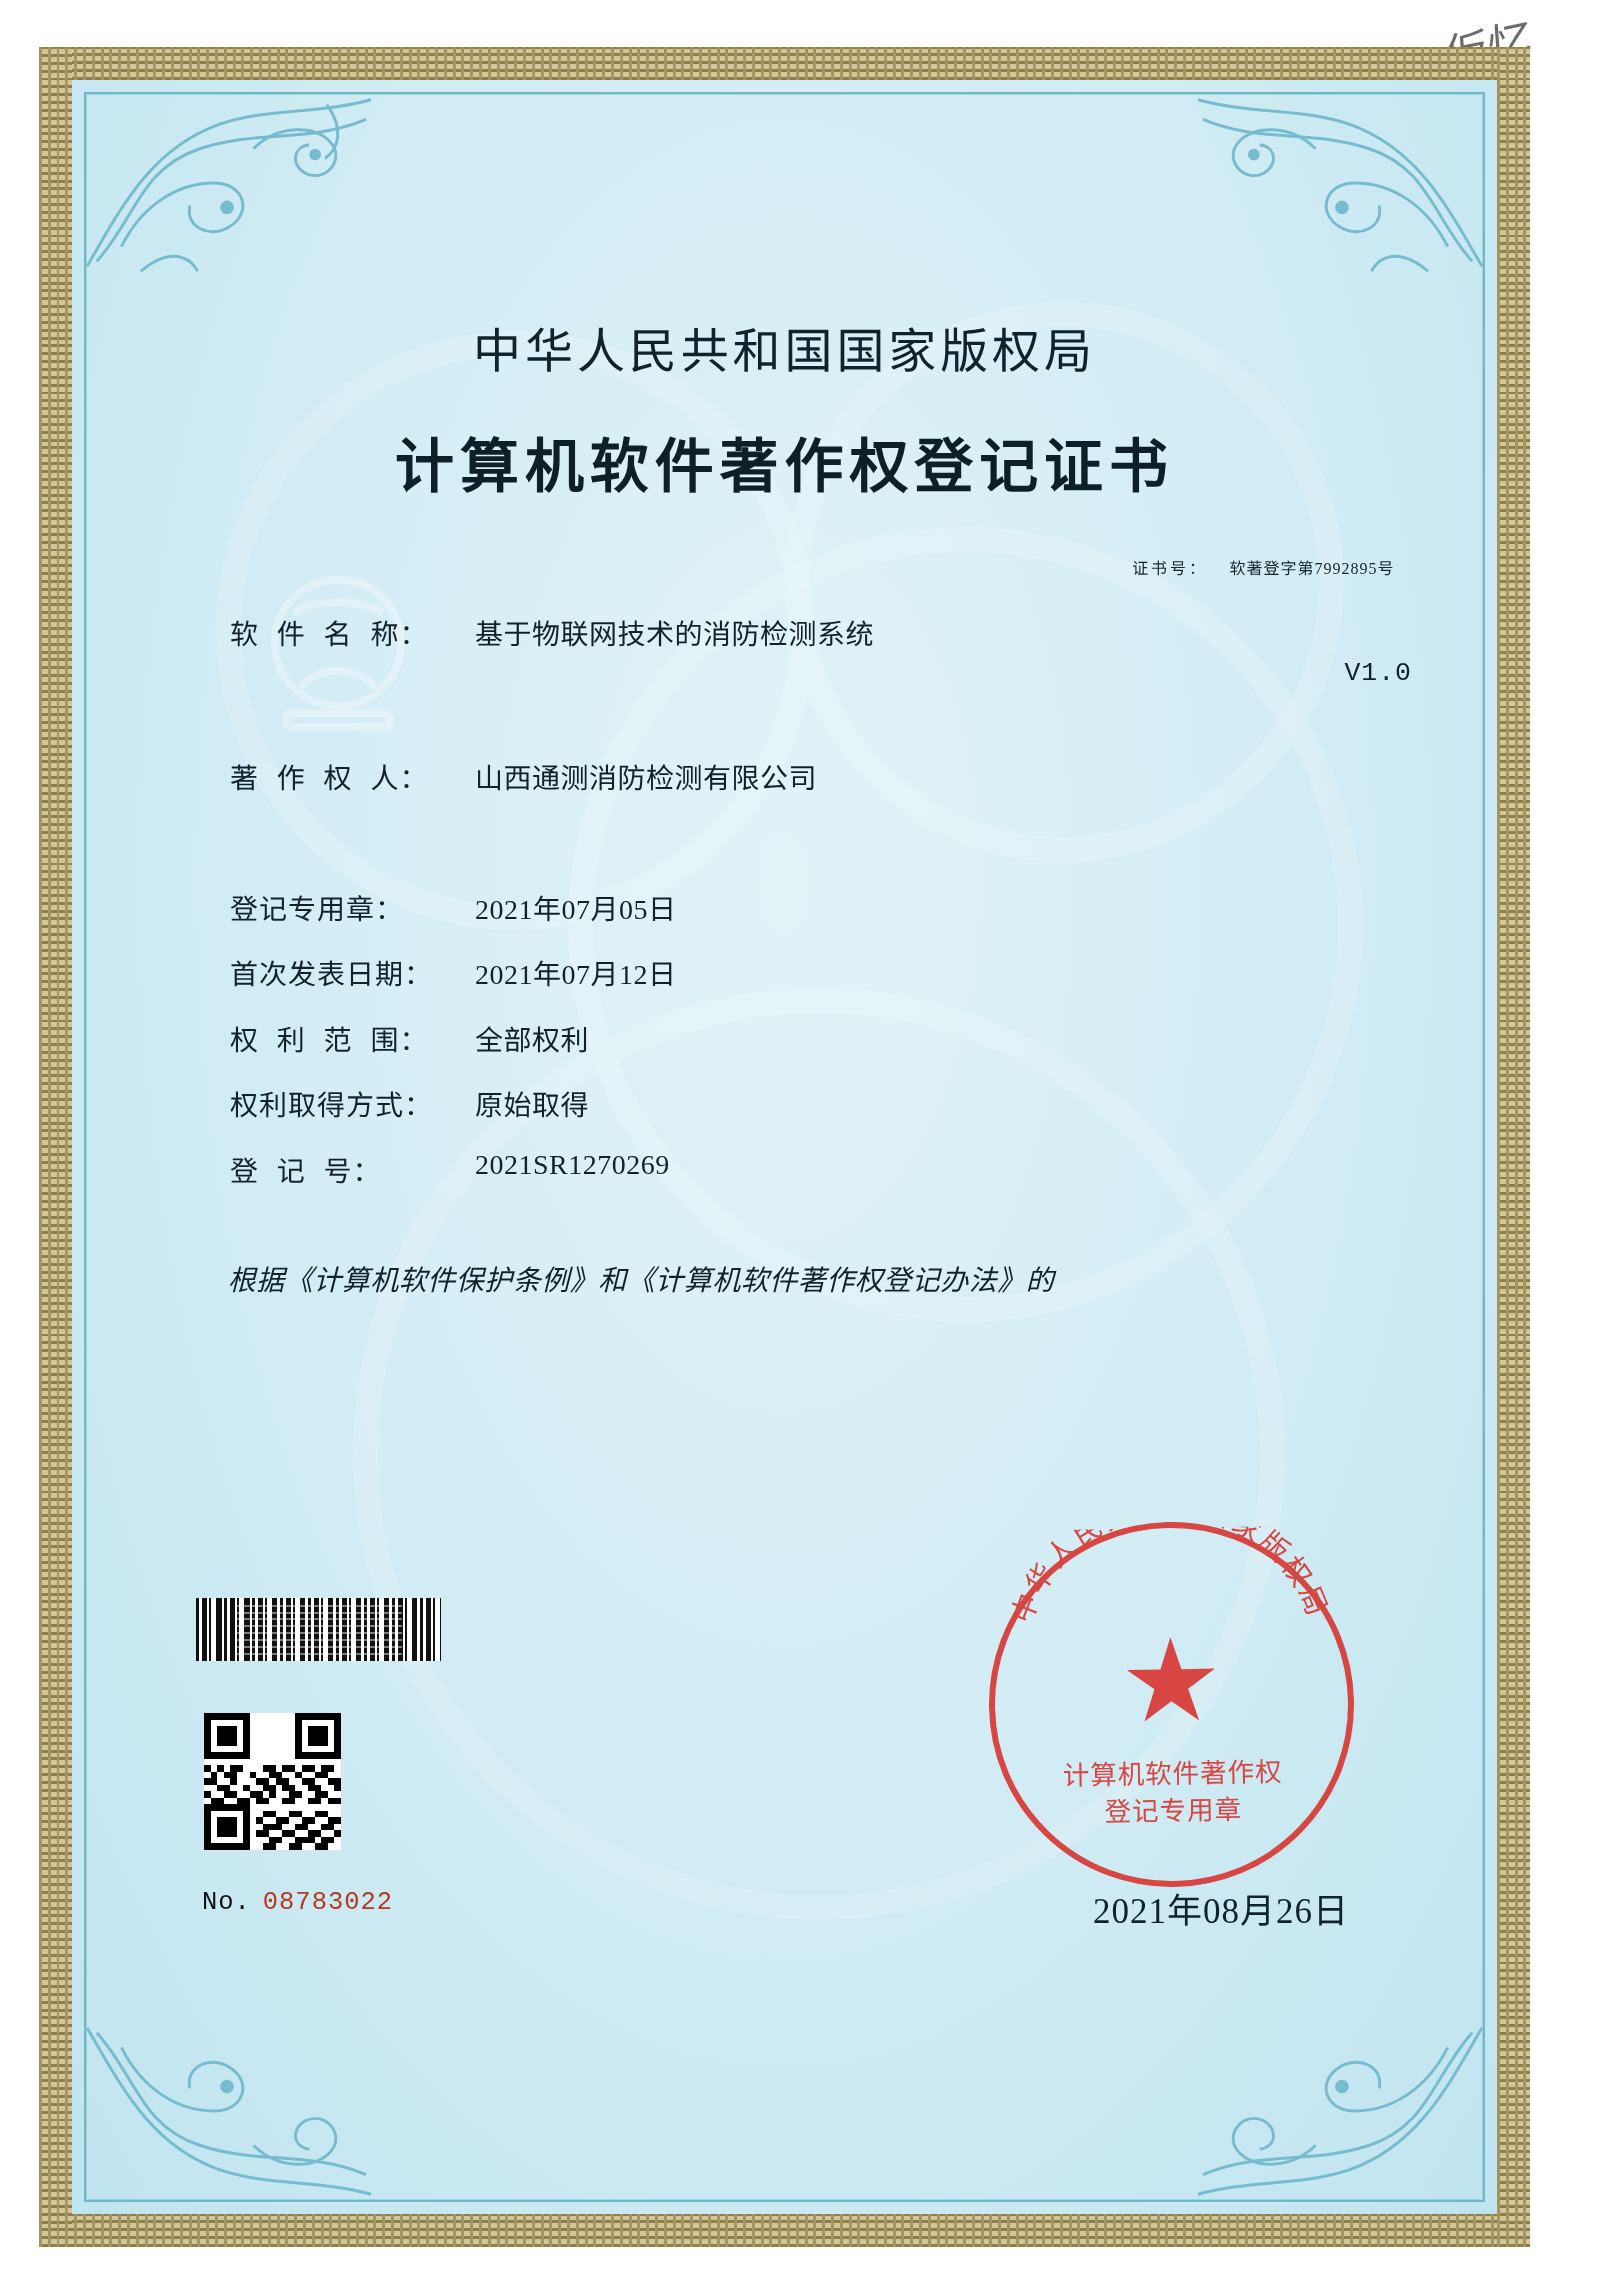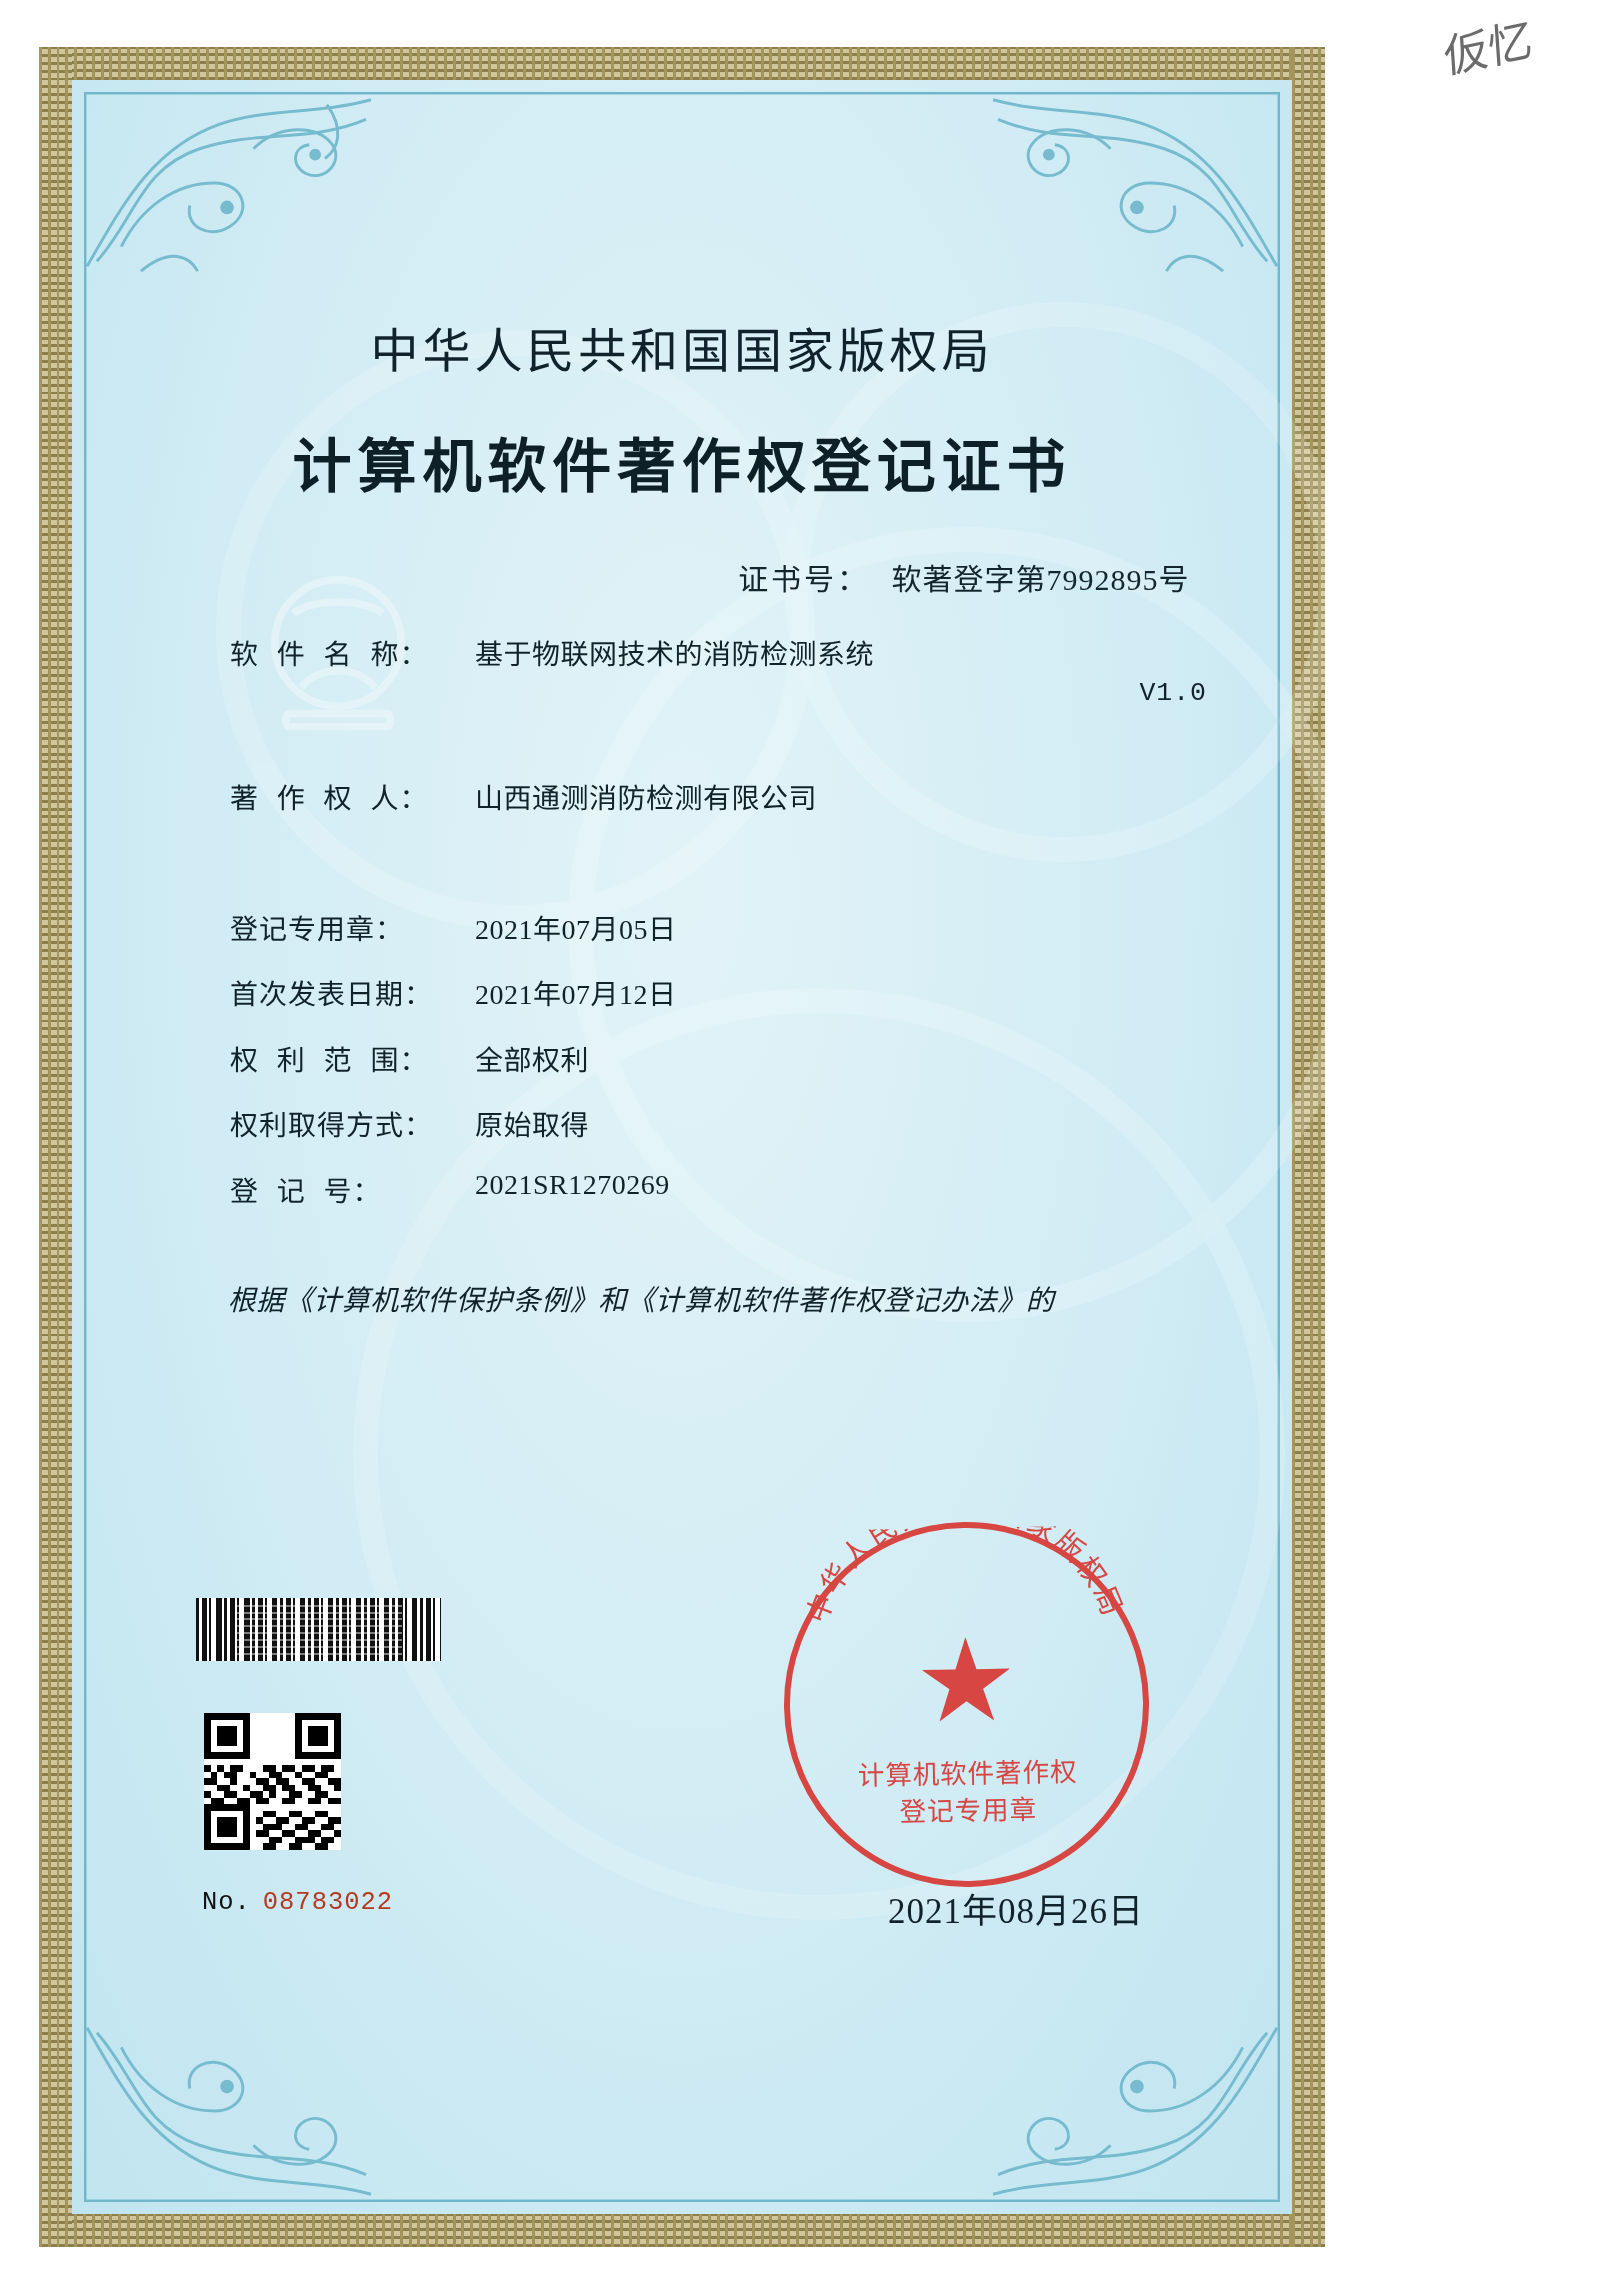--- a/index.html
+++ b/index.html
@@ -20,21 +20,21 @@
     width: 1621px;
     height: 2293px;
     background: #ffffff;
     box-sizing: border-box;
   }
 
   .cert {
     position: absolute;
     left: 39px;
     top: 47px;
-    width: 1286px;
+    width: 1491px;
     height: 2200px;
     box-sizing: border-box;
     background:
       radial-gradient(ellipse at 50% 38%, #e2f3f8 0%, #d4edf5 45%, #c8e8f2 75%, #bfe4ef 100%);
     overflow: hidden;
   }
 
   
   .key-border {
     position: absolute;
@@ -130,21 +130,21 @@
     font-size: 59px;
     letter-spacing: 5.9px;
     font-weight: 700;
     color: #0d1f27;
     margin-top: 37px;
   }
 
   .cert-no {
     margin-top: 51px;
     text-align: right;
-    font-size: 30px;
+    font-size: 16px;
     color: #13252d;
     letter-spacing: 1px;
     padding-right: 17.6px;
   }
   .cert-no .lbl { letter-spacing: 2.9px; }
   .cert-no .val { margin-left: 21.6px; }
 
   .fields {
     margin-top: 33px;
     padding-left: 73px;

